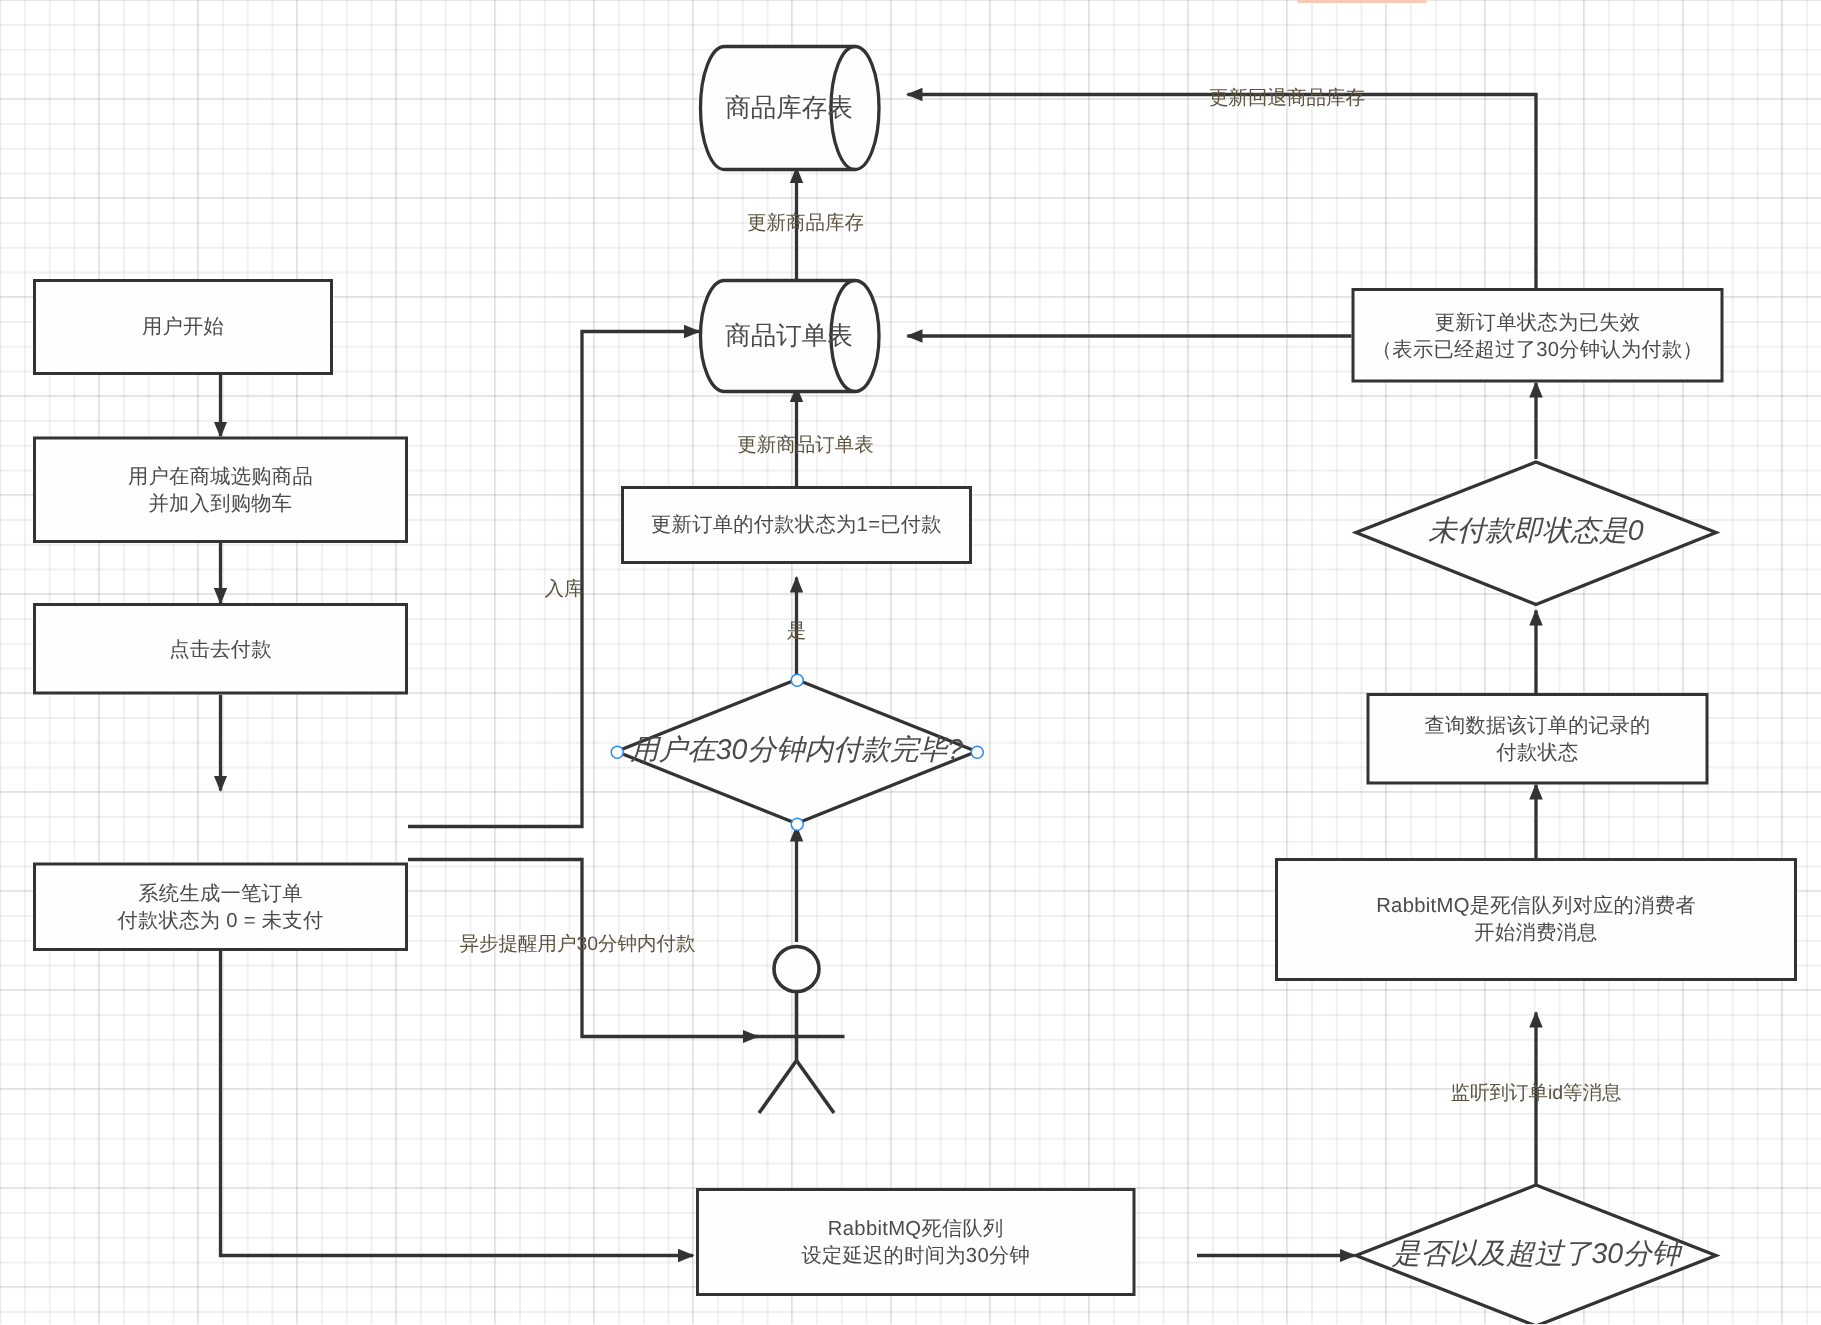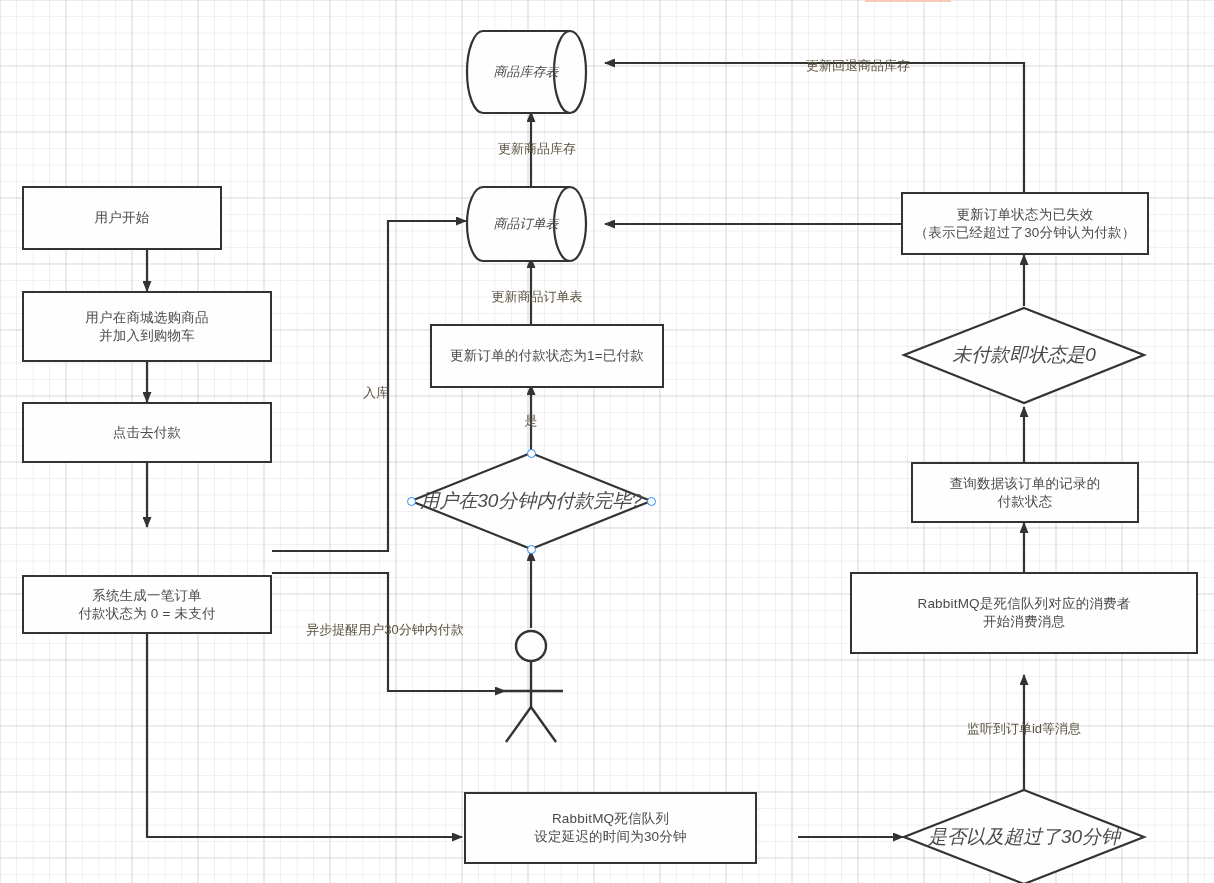--- a/index.html
+++ b/index.html
@@ -56,24 +56,23 @@
     font-size:19px;
     line-height:18px;
     white-space:nowrap;
     transform:translate(-50%,-50%);
     text-align:center;
     font-style:italic;
   }
   .db-label{
     position:absolute;
     color:#4a4a4a;
-    font-size:13px;
+    font-size:17px;
     transform:translate(-50%,-50%);
     white-space:nowrap;
-    font-style:italic;
   }
   .handle{
     position:absolute;
     width:9px;height:9px;
     margin-left:-4.5px;margin-top:-4.5px;
     border-radius:50%;
     background:#ffffff;
     border:1.6px solid #2a8bf2;
     box-sizing:border-box;
   }
@@ -167,21 +166,21 @@
 
   <div class="node box" style="left:22px;top:402px;width:250px;height:61px;">
     <span>点击去付款</span>
   </div>
 
   <div class="node box" style="left:22px;top:527px;width:250px;height:59px;margin-top:48px;">
     <span>系统生成一笔订单
 付款状态为 0 = 未支付</span>
   </div>
 
-  <div class="node box" style="left:430px;top:324px;width:234px;height:64px;">
+  <div class="node box" style="left:414px;top:324px;width:234px;height:52px;">
     <span>更新订单的付款状态为1=已付款</span>
   </div>
 
   <div class="node box" style="left:464px;top:792px;width:293px;height:72px;">
     <span>RabbitMQ死信队列
 设定延迟的时间为30分钟</span>
   </div>
 
   <div class="node box" style="left:850px;top:572px;width:348px;height:82px;">
     <span>RabbitMQ是死信队列对应的消费者

